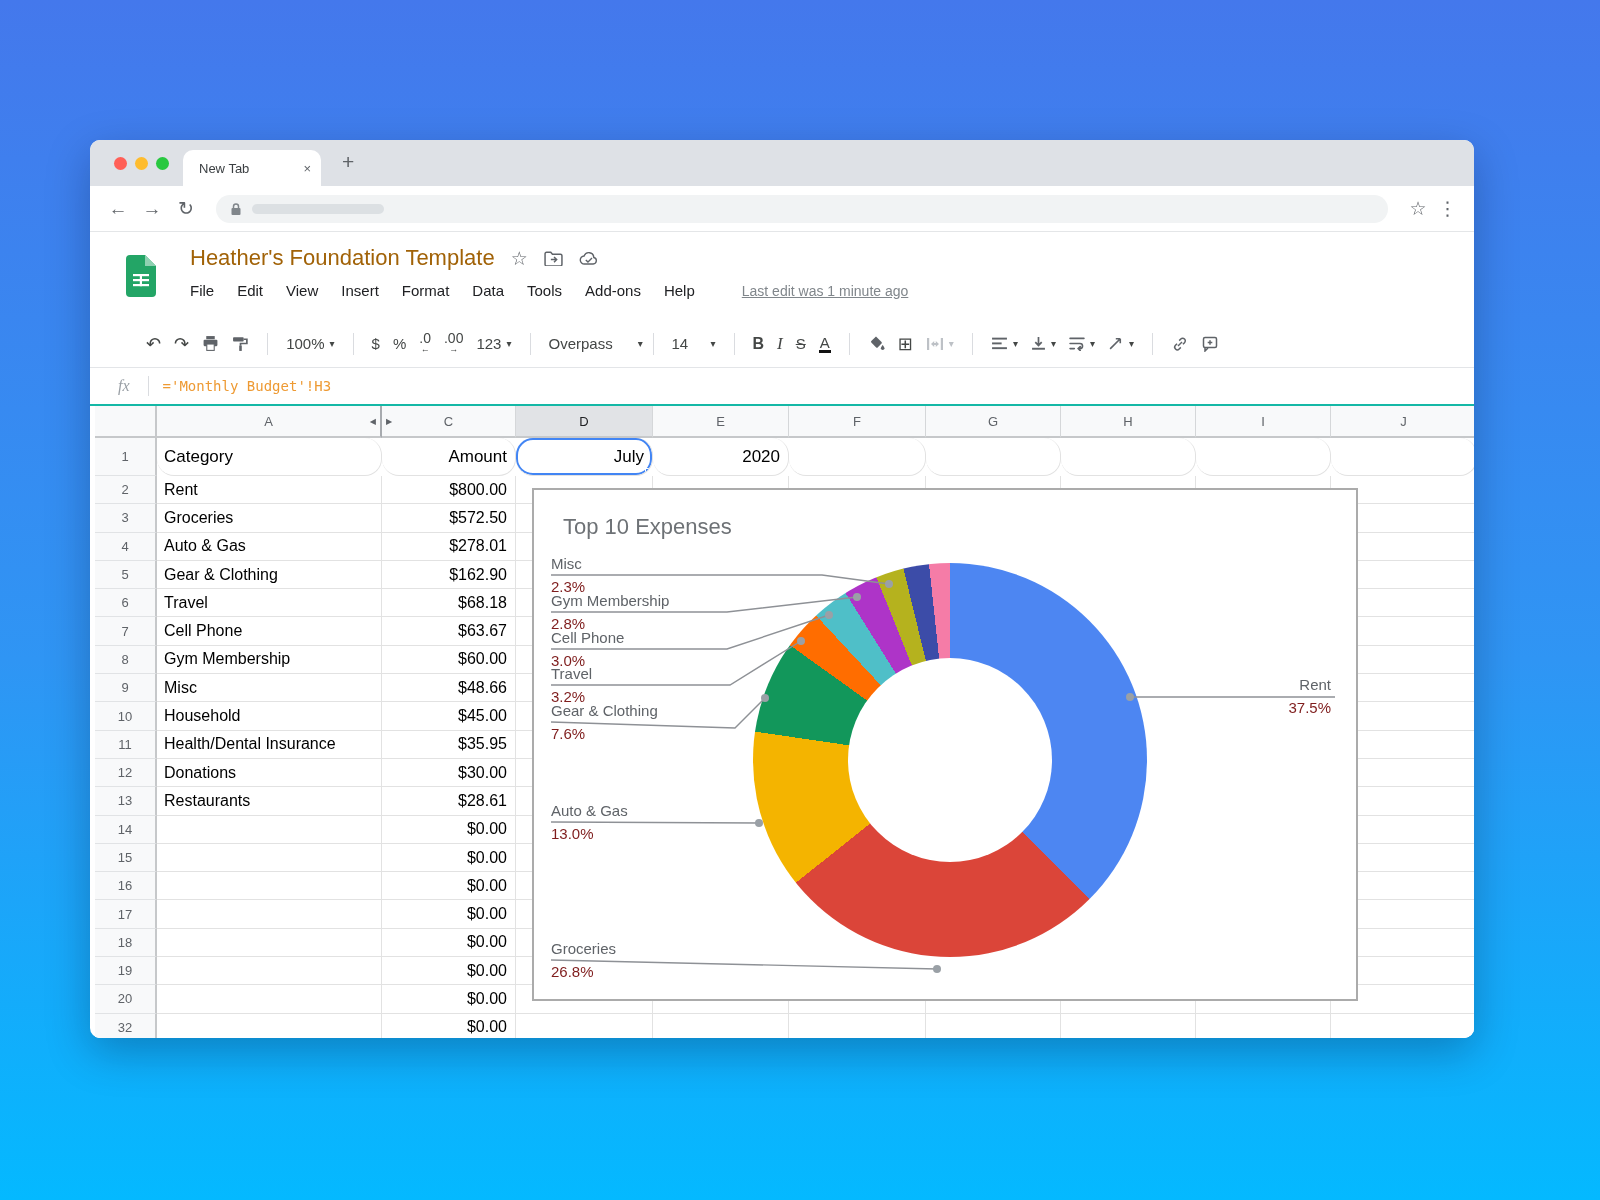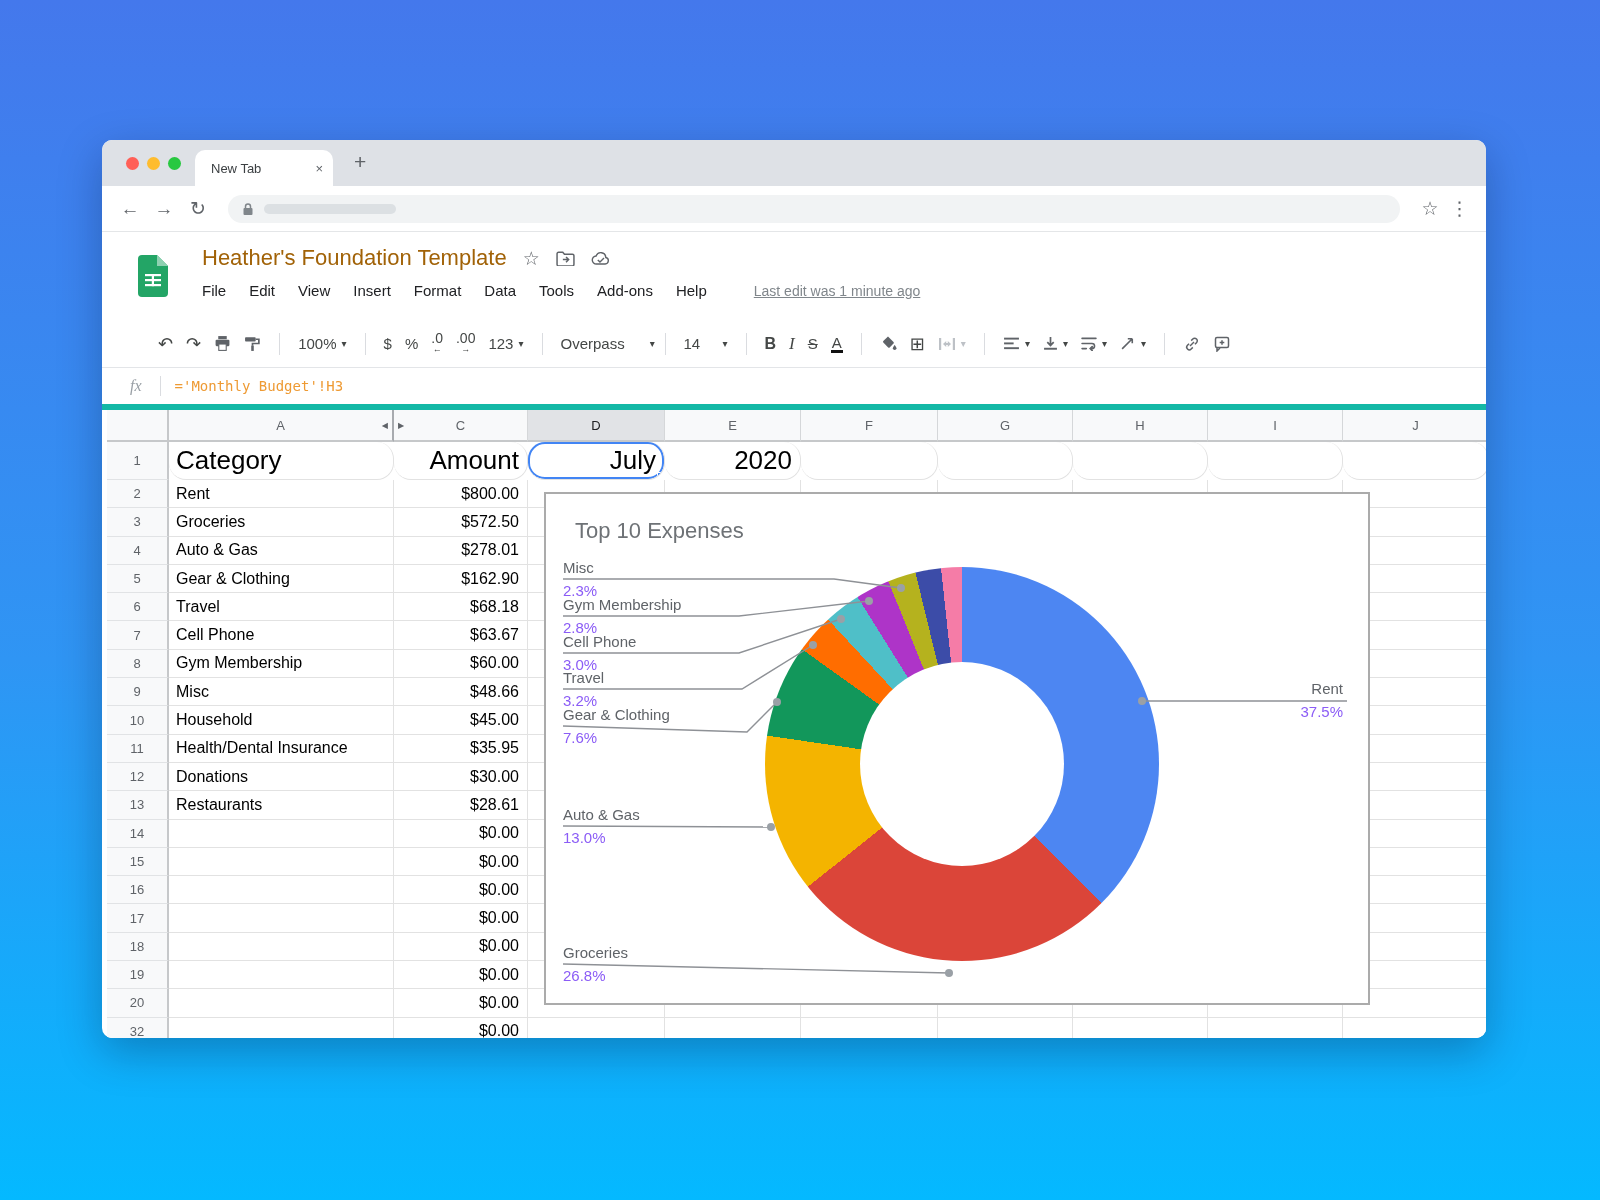--- a/index.html
+++ b/index.html
@@ -1,19 +1,19 @@
 <!DOCTYPE html>
 <html><head>
 <meta charset="utf-8">
 <style>
   html,body{margin:0;padding:0}
   body{width:1600px;height:1200px;overflow:hidden;
        background:linear-gradient(180deg,#4478EC 0%,#2F95F4 55%,#04B9FF 100%);
        font-family:"Liberation Sans",sans-serif;}
-  .window{position:absolute;left:102px;top:140px;width:1384px;height:898px;border-radius:10px;
+  .window{position:absolute;left:90px;top:140px;width:1384px;height:898px;border-radius:10px;
           background:#fff;overflow:hidden;box-shadow:0 14px 44px rgba(0,10,40,.28);}
   
   .tabstrip{height:46px;background:#DEE1E6;position:relative;}
   .lights{position:absolute;left:24px;top:17px;display:flex;gap:8px;}
   .light{width:13px;height:13px;border-radius:50%;}
   .tab{position:absolute;left:93px;bottom:0;width:138px;height:36px;background:#fff;
        border-radius:10px 10px 0 0;display:flex;align-items:center;padding:0 10px 0 16px;box-sizing:border-box;}
   .tab-title{font-size:13px;color:#3C4043;flex:1;}
   .tab-close{font-size:13px;color:#5F6368;cursor:default;}
   .newtab-btn{position:absolute;left:252px;top:10px;font-size:21px;color:#5F6368;line-height:24px;}
@@ -43,54 +43,54 @@
   .decbtn{display:flex;flex-direction:column;align-items:center;line-height:11px;font-size:14px;}
   .decbtn .ar{font-size:9px;color:#444746;}
   .fontname{width:86px;display:flex;justify-content:space-between;align-items:center;gap:22px;}
   .fontsize{width:44px;display:flex;justify-content:space-between;align-items:center;}
   .b{font-weight:bold;font-size:16px;}
   .i{font-family:"Liberation Serif",serif;font-style:italic;font-size:17px;}
   .s{text-decoration:line-through;font-size:15px;}
   .a{border-bottom:3px solid #111;line-height:15px;font-size:15px;padding:0 1px;}
   .grey{color:#BDC1C6;}
   
-  .fxbar{height:36px;background:#fff;border-bottom:6px solid #14b8a6;display:flex;align-items:center;}
+  .fxbar{height:36px;background:#fff;border-bottom:2px solid #14b8a6;display:flex;align-items:center;}
   .fx{font-family:"Liberation Serif",serif;font-style:italic;color:#9AA0A6;font-size:16px;margin:0 0 0 28px;}
   .fxdiv{width:1px;height:20px;background:#DADCE0;margin:0 14px 0 18px;}
   .formula{font-family:"DejaVu Sans Mono",monospace;font-size:14px;color:#EE9A33;}
   
   .gridwrap{position:relative;margin-left:5px;height:634px;display:grid;
             grid-template-rows:32px 38px repeat(20,28.3px);overflow:hidden;background:#fff;}
   .corner{background:#F8F9FA;border-right:2px solid #C6C8CA;border-bottom:2px solid #C6C8CA;}
   .colhdr{background:#F8F9FA;border-right:1px solid #D5D7D9;border-bottom:2px solid #C6C8CA;
           display:flex;align-items:center;justify-content:center;font-size:13px;color:#5F6368;position:relative;}
   .colhdr.colA{border-right:2px solid #A8ABAF;}
   .colhdr.selhdr{background:#E1E3E6;color:#202124;}
   .hidearrow{position:absolute;top:50%;transform:translateY(-50%);font-size:8px;color:#5F6368;}
   .hidearrow.l{right:4px}.hidearrow.r{left:4px}
   .rowhdr{background:#F8F9FA;border-right:2px solid #C6C8CA;border-bottom:1px solid #E1E3E5;
           display:flex;align-items:center;justify-content:center;font-size:13px;color:#5F6368;}
   .cell{background:#fff;border-right:1px solid #E2E2E2;border-bottom:1px solid #E2E2E2;
         display:flex;align-items:center;padding-left:7px;font-size:16px;color:#000;box-sizing:border-box;
         white-space:nowrap;overflow:hidden;}
   .cell.num{justify-content:flex-end;padding-right:8px;padding-left:0;}
-  .cell.r1{font-size:26px;border-radius:17px;}
+  .cell.r1{font-size:17px;border-radius:17px;}
   .cell.selcell{box-shadow:inset 0 0 0 2px #4285F4;position:relative;z-index:3;padding-left:26px;}
   .cell.selcell::after{content:"";position:absolute;right:-2px;bottom:-2px;width:7px;height:7px;
         background:#4285F4;border:1.5px solid #fff;z-index:4;}
   
   .chart{position:absolute;left:437px;top:82px;width:826px;height:513px;background:#fff;
          border:2px solid #ABABAB;box-sizing:border-box;z-index:5;}
   .chart-title{position:absolute;left:29px;top:24px;font-size:22px;color:#6E7276;}
   .donut{position:absolute;left:219px;top:73px;width:394px;height:394px;border-radius:50%;}
   .hole{position:absolute;left:314px;top:168px;width:204px;height:204px;border-radius:50%;background:#fff;}
   .lines{position:absolute;left:0;top:0;pointer-events:none;}
   .co{position:absolute;font-size:15px;}
   .co-name{color:#5F6368;}
-  .co-pct{color:#8b5cf6;margin-top:6px;}
+  .co-pct{color:#7f1d1d;margin-top:6px;}
   .co.right{text-align:right;}
 </style>
 </head>
 <body>
 
 <div class="window">
 
   <div class="tabstrip">
     <div class="lights">
       <span class="light" style="background:#FF5F57"></span>

